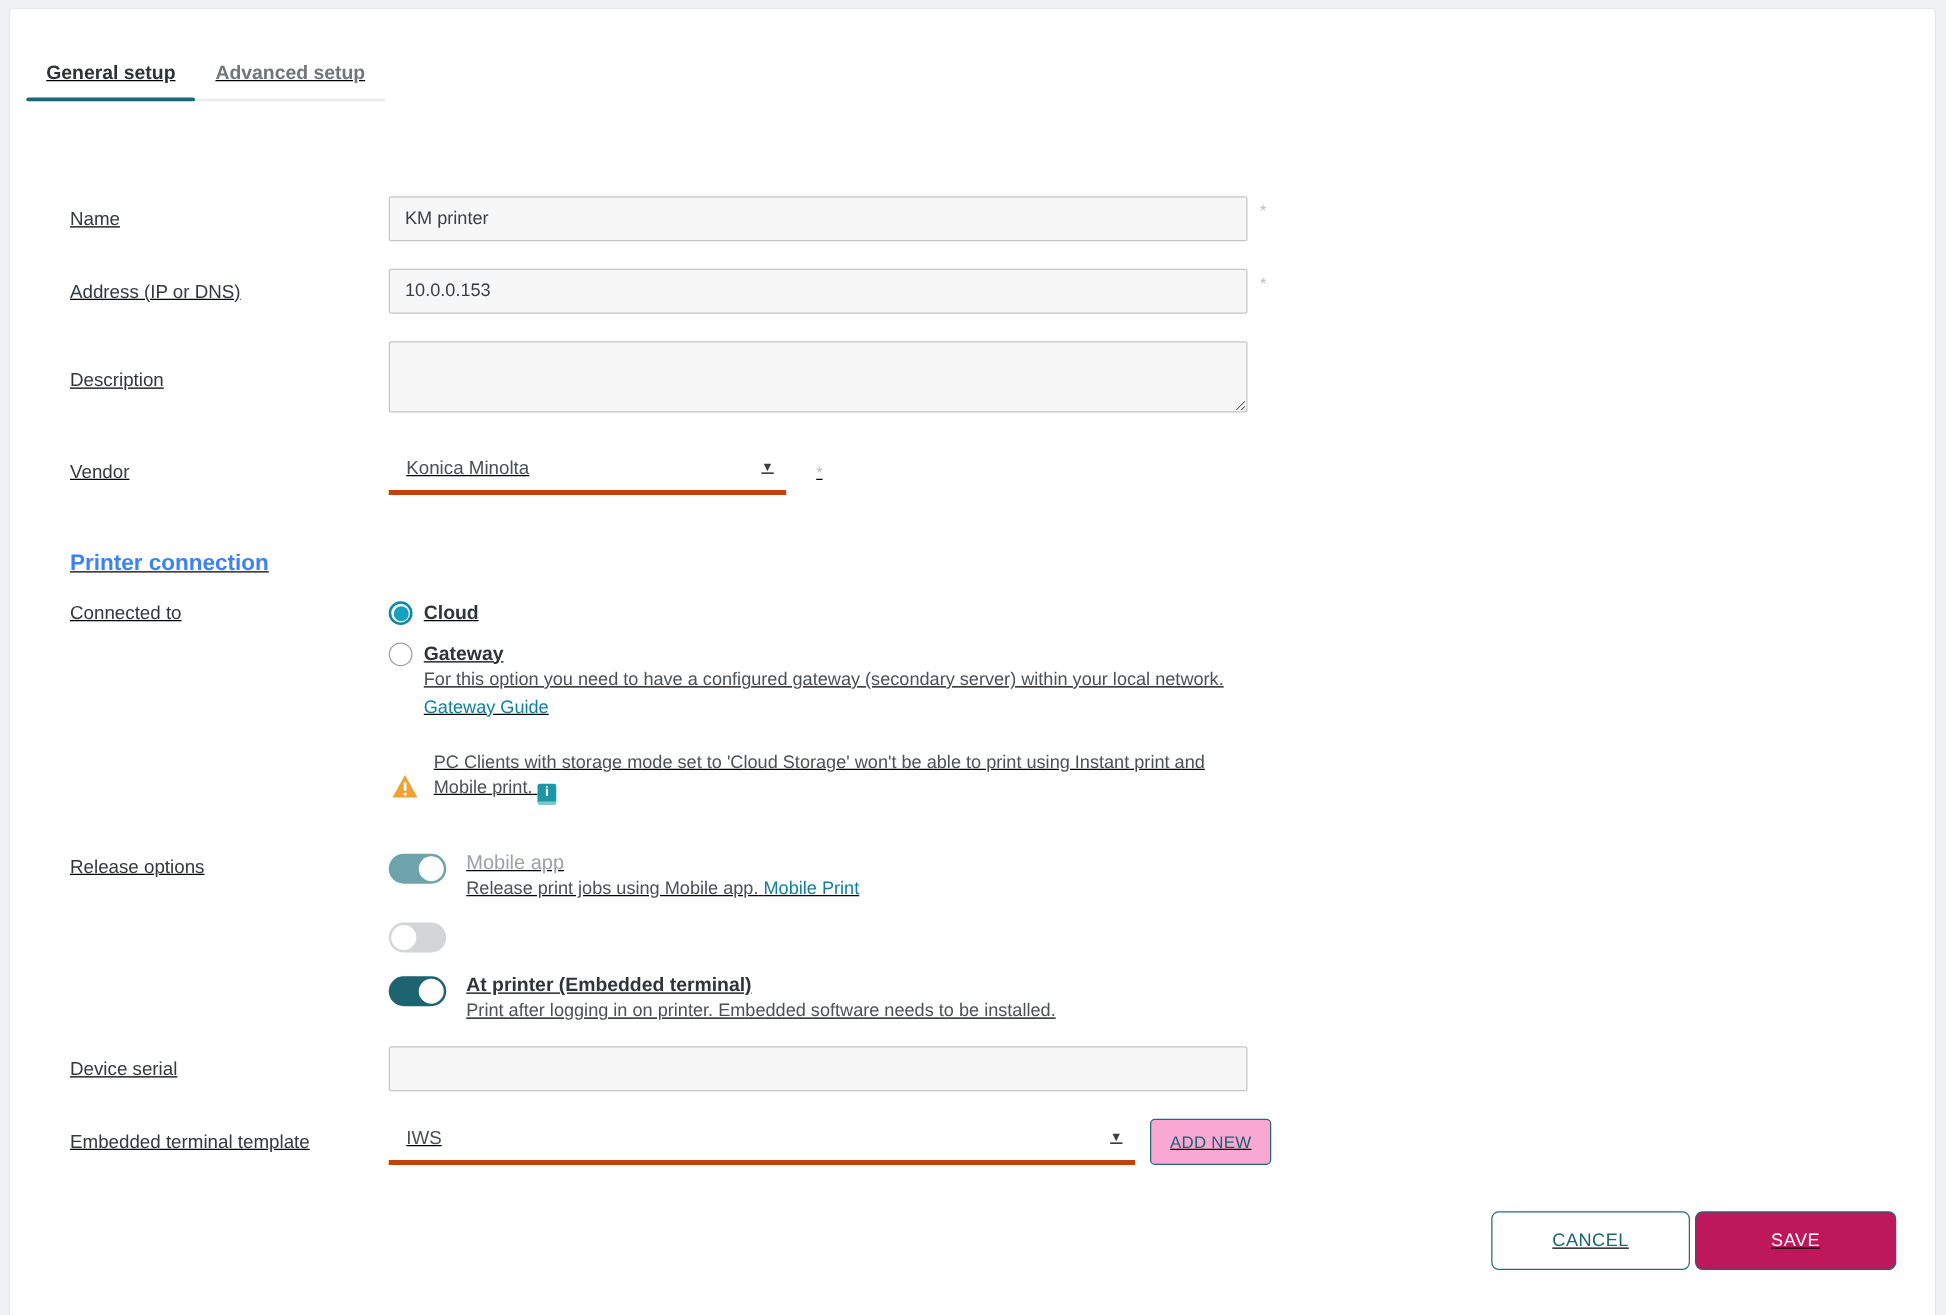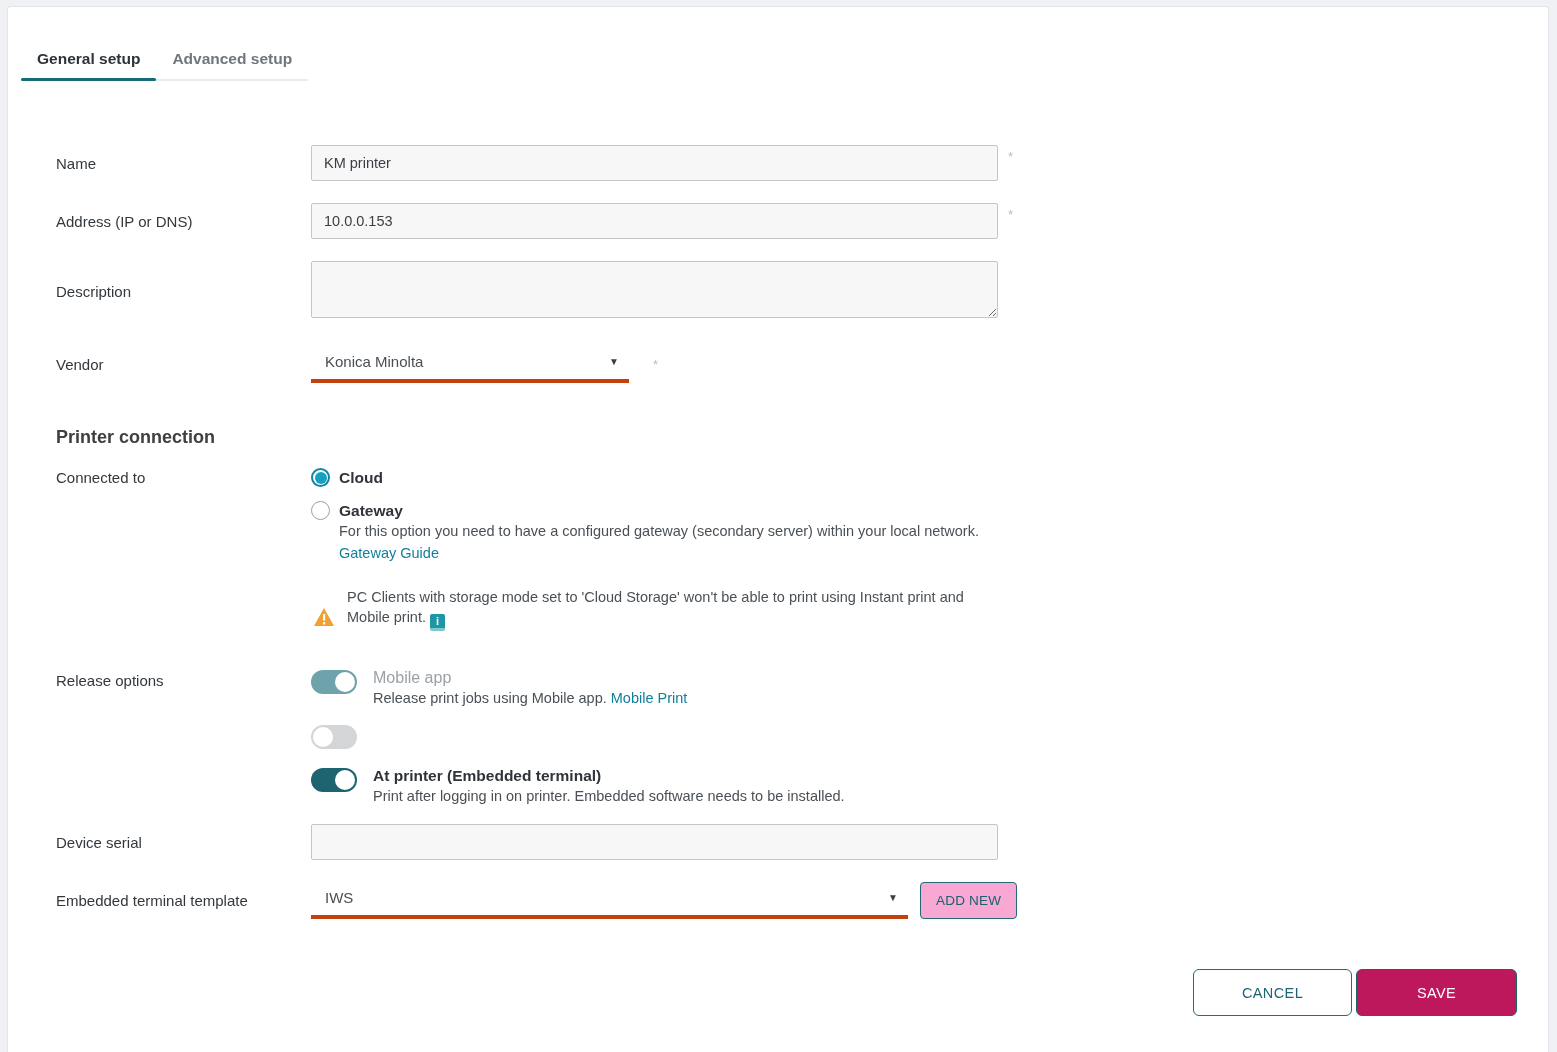--- a/index.html
+++ b/index.html
@@ -3,48 +3,48 @@
 <meta charset="utf-8">
 <style>
   * { margin:0; padding:0; box-sizing:border-box; }
   html,body { width:1557px; height:1052px; background:#eff1f4; font-family:"Liberation Sans", sans-serif; overflow:hidden; }
   .card {
     position:absolute; left:7px; top:6px; width:1542px; height:1046px;
     background:#ffffff; border:1px solid #e2e5e9; border-bottom:none; border-radius:4px 4px 0 0;
   }
 
   
-  .tabs { display:inline-flex; margin:32px 0 4px 13px; border-bottom:2px solid #e9ebed; }
+  .tabs { display:inline-flex; margin:32px 0 16px 13px; border-bottom:2px solid #e9ebed;text-decoration:underline; }
   .tab { padding:11px 16px; font-size:15.5px; font-weight:bold; color:#70767c; cursor:pointer; position:relative; }
   .tab.active { color:#2e3338; }
   .tab.active::after { content:""; position:absolute; left:0; right:0; bottom:-2px; height:3px; background:#176a78; border-radius:2px; }
 
   
-  .form { padding:60px 4px 0 48px; }
+  .form { padding:60px 4px 0 48px;text-decoration:underline; }
   .row { display:flex; align-items:center; margin-bottom:22px; }
   .row.top { align-items:flex-start; }
   .label-col { width:255px; flex:0 0 255px; font-size:15px; color:#33383d; }
   .field-col { width:687px; flex:0 0 687px; position:relative; }
 
   .text-input {
     width:687px; height:36px; background:#f7f7f8; border:1px solid #c3c5c8; border-radius:2px;
     font-family:"Liberation Sans", sans-serif; font-size:14.5px; color:#3a3f44; padding:0 12px; outline:none;
   }
   textarea.text-input { height:57px; resize:both; padding-top:8px; }
   .req { position:absolute; left:697px; top:4px; color:#b9bbbe; font-size:13px; }
   .req.inline { position:static; margin-left:24px; color:#b9bbbe; }
 
   .select {
     width:318px; border-bottom:4px solid #c2410c; padding:7px 10px 9px 14px; cursor:pointer;
     display:flex; align-items:center; font-size:15px; color:#4a4f54;
   }
   .select .arrow { margin-left:auto; font-size:10px; color:#3a3f44; }
   .select.wide { width:597px; }
 
-  .section-heading { font-size:18px; font-weight:bold; color:#404040; margin:44px 0 20px 0; }
+  .section-heading { font-size:18px; font-weight:bold; color:#3b82f6; margin:44px 0 20px 0; }
 
   
   .radio-row { display:flex; align-items:center; margin-bottom:14px; }
   .radio { width:19px; height:19px; border-radius:50%; position:relative; flex:0 0 19px; cursor:pointer; }
   .radio.selected { border:2px solid #0e86a4; }
   .radio.selected::after { content:""; position:absolute; inset:1.5px; border-radius:50%; background:#16a1c0; }
   .radio.unselected { border:1.5px solid #9aa0a5; }
   .radio-label { font-size:15.5px; font-weight:bold; color:#2f343a; margin-left:9px; cursor:pointer; }
   .radio-desc { margin:2px 0 0 28px; font-size:14.5px; color:#4a5055; line-height:1.35; max-width:640px; }
   .link { color:#0f7f9b; cursor:pointer; text-decoration:none; }
@@ -70,21 +70,21 @@
   .toggle-desc { font-size:14.5px; color:#4a5055; margin-top:3px; }
 
   
   .template-row { display:flex; align-items:center; margin-top:22px; }
   .add-new-btn {
     margin-left:12px; background:#f9a8d4; border:1px solid #24697a; color:#19616e; border-radius:4px;
     font-family:"Liberation Sans", sans-serif; font-size:13.5px; padding:10px 15px; cursor:pointer; letter-spacing:.2px;
   }
 
   
-  .actions { position:absolute; right:31px; bottom:36px; display:flex; gap:4px; }
+  .actions { position:absolute; right:31px; bottom:36px; display:flex; gap:4px;text-decoration:underline; }
   .btn { min-width:159px; height:47px; border-radius:6px; font-family:"Liberation Sans", sans-serif;
     font-size:14.5px; letter-spacing:.4px; cursor:pointer; }
   .btn-cancel { background:#fff; border:1px solid #2a6b76; color:#1d6470; }
   .btn-save { background:#be185d; border:1px solid #1d6470; color:#ffffff; min-width:161px; }
 </style>
 </head>
 <body>
 
 <div class="card">
 

